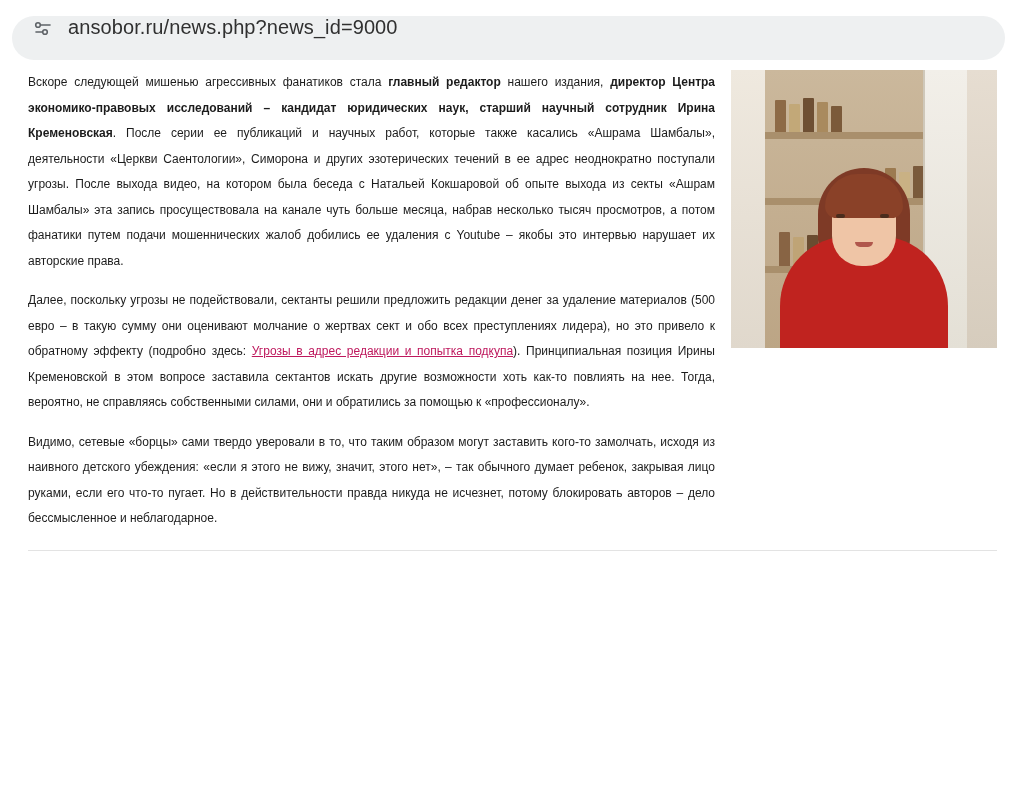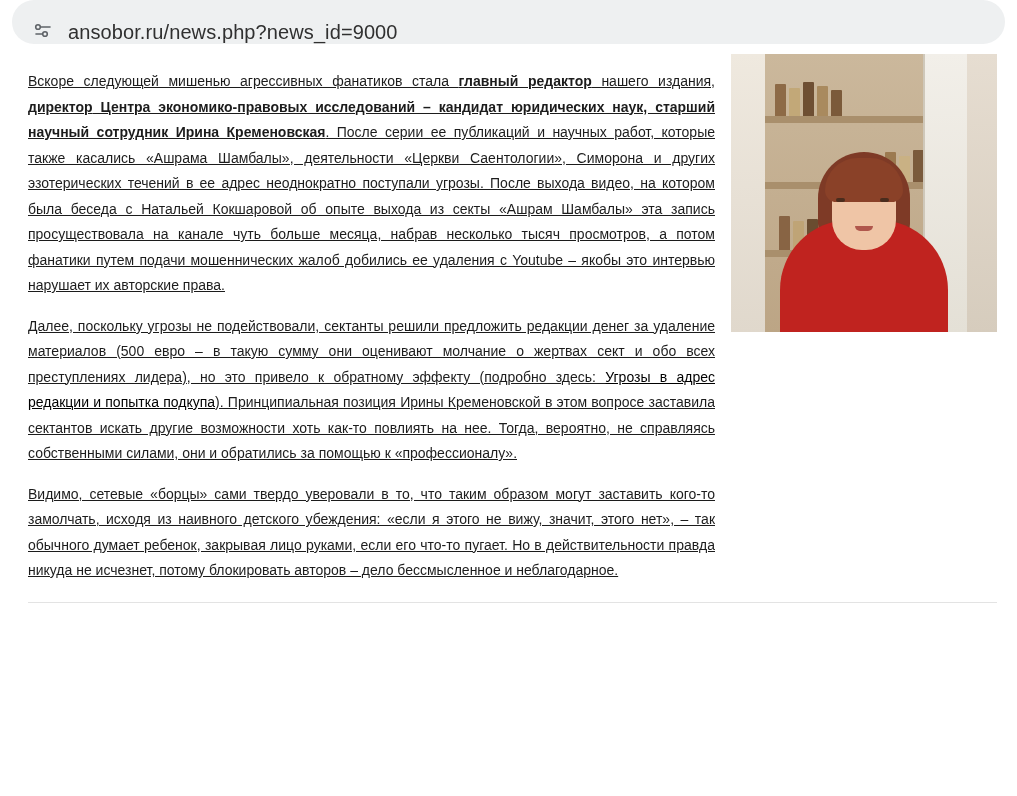--- a/index.html
+++ b/index.html
@@ -17,26 +17,26 @@
   .page {
     width: 1017px;
     height: 796px;
     background: #ffffff;
     position: relative;
     overflow: hidden;
   }
 
   
   .urlbar {
-    margin: 0 12px 0 12px;
+    margin: 16px 12px 0 12px;
     height: 44px;
     background: #eef0f1;
     border-radius: 22px;
     display: flex;
-    align-items: flex-end;
+    align-items: flex-start;
     padding: 0 18px;
     box-sizing: border-box;
   }
   .url-icon {
     width: 26px;
     height: 26px;
     margin-right: 12px;
     flex: 0 0 auto;
     display: flex;
     align-items: center;
@@ -51,30 +51,29 @@
     overflow: hidden;
   }
 
   
   .article {
     position: relative;
     padding: 10px 20px 0 28px;
     box-sizing: border-box;
   }
   p.para {
-    margin: 15px 0 14px 0;
-    font-size: 14px;
+    margin: 0 0 14px 0;
+    font-size: 12px;
     line-height: 25.5px;
     color: #1c1c1c;
     text-align: justify;
     font-family: "Liberation Sans", sans-serif;
-    text-decoration: underline;
   }
   a.inline-link {
-    color: #000000;
+    color: #be185d;
     text-decoration: underline;
   }
 
   
   .block1 { position: relative; }
   .photo1 {
     float: right;
     width: 266px;
     height: 278px;
     margin: 0 0 6px 16px;

